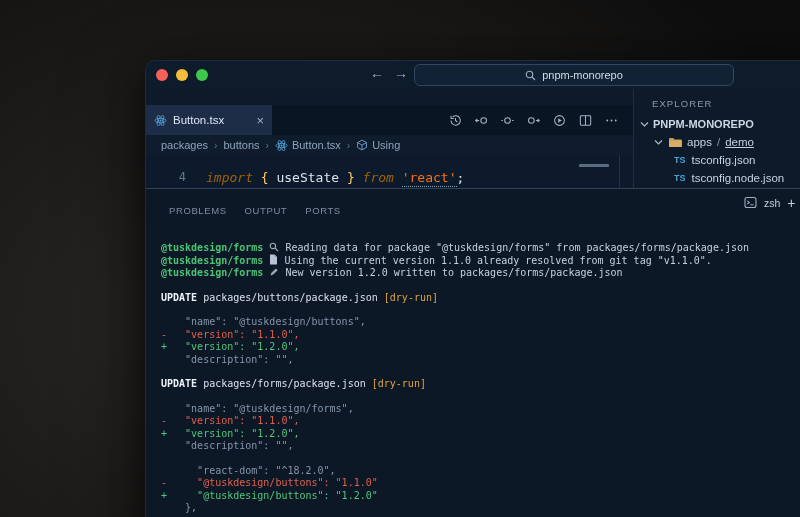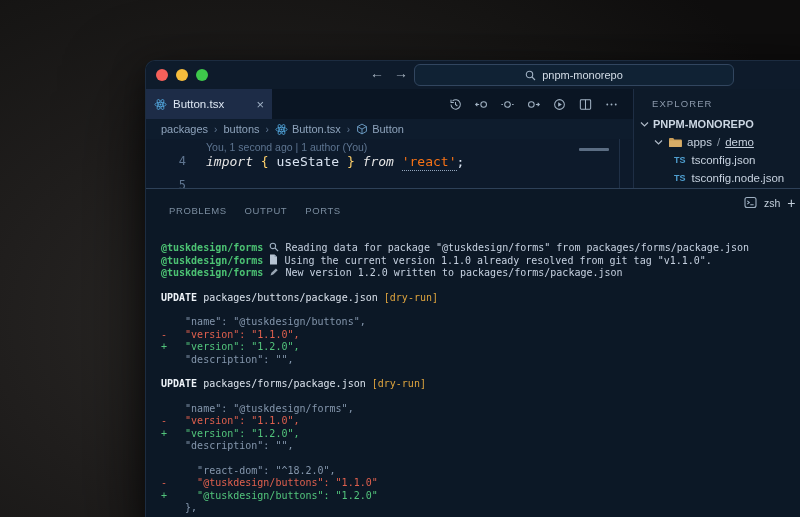--- a/index.html
+++ b/index.html
@@ -22,35 +22,35 @@
   .nav{position:absolute;left:224px;top:4px;display:flex;gap:10px;color:#a7b4c2;font-size:14px;}
   .nav span{cursor:default}
   .searchbox{
     position:absolute;left:268px;top:3px;width:318px;height:20px;
     background:#102234;border:1px solid #32465f;border-radius:6px;
     display:flex;align-items:center;justify-content:center;gap:6px;
     color:#d3dce6;font-size:11px;
   }
   
   .main{position:absolute;top:28px;left:0;right:0;bottom:0;}
-  .editor-col{position:absolute;left:0;top:0;width:487px;height:99px;}
+  .editor-col{position:absolute;left:0;top:16px;width:487px;height:99px;}
   .tabbar{height:30px;background:#0a1523;position:relative;display:flex;}
   .tab{width:110px;background:#1d2c47;display:flex;align-items:center;gap:6px;padding:0 8px;}
   .tab-label{color:#dce6f2;font-size:11.5px;}
   .tab-close{color:#9fb0c4;font-size:13px;margin-left:auto;}
   .editor-actions{position:absolute;right:14px;top:0;height:30px;display:flex;align-items:center;gap:11px;}
   .eaction{display:flex;align-items:center;}
   .breadcrumbs{height:20px;background:#0e1c2d;display:flex;align-items:center;padding-left:15px;gap:6px;font-size:11px;color:#8ea3bb;}
   .crumb{display:flex;align-items:center;gap:4px;}
   .crumb-sep{color:#5f7590;font-size:10px;}
   .editor{position:relative;height:49px;background:#0d1a2b;overflow:hidden;}
   .blame{position:absolute;left:60px;top:2px;font-size:10.5px;color:#5d7490;}
   .gutter-num{position:absolute;left:22px;width:18px;text-align:right;color:#5f7590;font:12px "DejaVu Sans Mono",monospace;}
   .codeline{position:absolute;left:60px;top:15px;font:13px "DejaVu Sans Mono",monospace;white-space:pre;}
-  .tok-kw{color:#e5e5e5;font-style:italic}
+  .tok-kw{color:#a16207;font-style:italic}
   .tok-br{color:#ffd16b}
   .tok-id{color:#d8e2f0}
   .tok-pl{color:#d8e2f0}
   .tok-str{color:#f97316;border-bottom:1px dotted #93a6bd;padding-bottom:1px}
   .scroll-line{position:absolute;right:13px;top:0;bottom:0;width:1px;background:#1f3047;}
   .scroll-thumb{position:absolute;right:24px;top:9px;width:30px;height:3px;background:#5b6d83;border-radius:1px;}
   
   .explorer{position:absolute;left:487px;top:0;right:0;height:99px;border-left:1px solid #1e2e44;background:#0d1a29;overflow:hidden;}
   .explorer-title{margin:9px 0 6px 18px;font-size:9.5px;letter-spacing:1.1px;color:#8b99ab;}
   .ex-row{display:flex;align-items:center;height:18px;font-size:11.5px;color:#c6d1de;}
@@ -195,25 +195,24 @@
             </span>
             <span>Button.tsx</span>
           </span>
           <span class="crumb-sep">›</span>
           <span class="crumb">
             <span class="chev">
               <svg width="12" height="12" viewBox="0 0 13 13">
                 <path d="M6.5 1.2l4.8 2.7v5.2l-4.8 2.7-4.8-2.7V3.9z M1.7 3.9l4.8 2.7 4.8-2.7 M6.5 6.6v5.2" fill="none" stroke="#6fa0c8" stroke-width="1"></path>
               </svg>
             </span>
-            <span>Button</span>
+            <span>Using</span>
           </span>
         </div>
       <div class="editor">
-        <div class="blame">You, 1 second ago | 1 author (You)</div>
         <div class="gutter-num" style="top:15px">4</div>
         <div class="codeline" id="codeline"><span class="tok-kw">import</span><span class="tok-pl"> </span><span class="tok-br">{</span><span class="tok-id"> useState </span><span class="tok-br">}</span><span class="tok-pl"> </span><span class="tok-kw">from</span><span class="tok-pl"> </span><span class="tok-str">'react'</span><span class="tok-pl">;</span></div>
         <div class="gutter-num" style="top:39px">5</div>
         <div class="scroll-line"></div>
         <div class="scroll-thumb"></div>
       </div>
     </div>
 
     <div class="explorer">
       <div class="explorer-title">EXPLORER</div>

